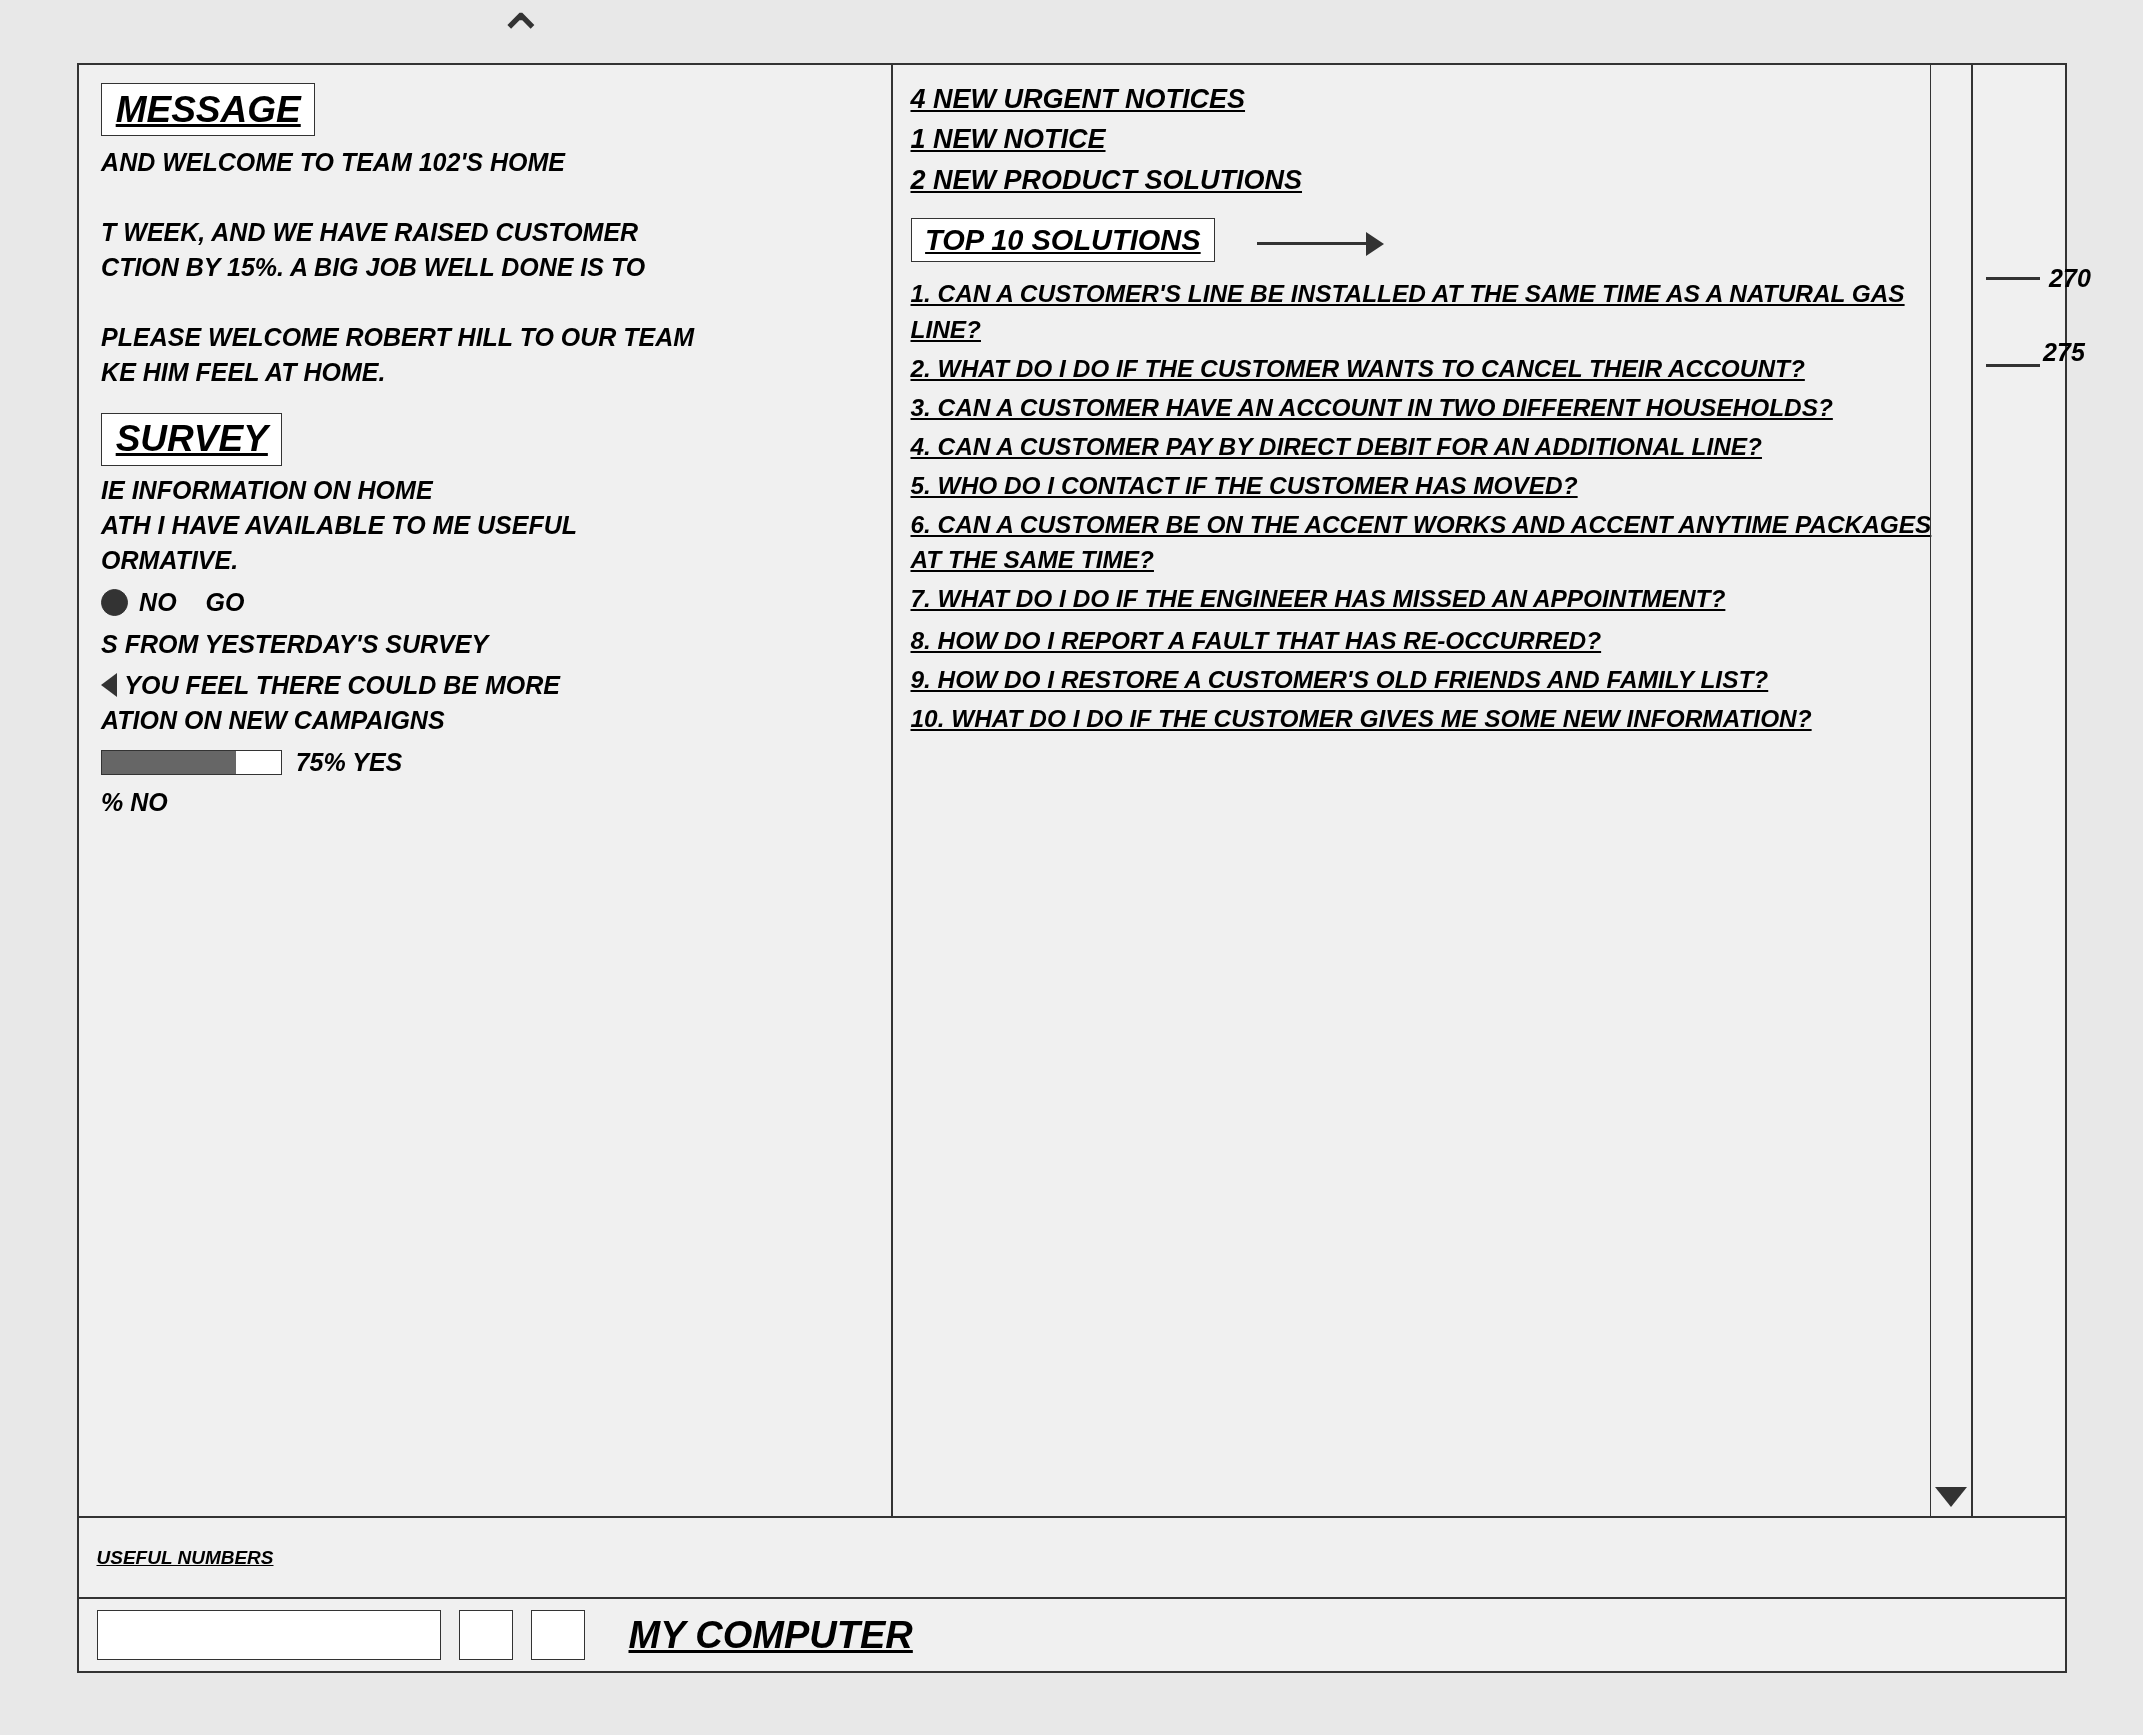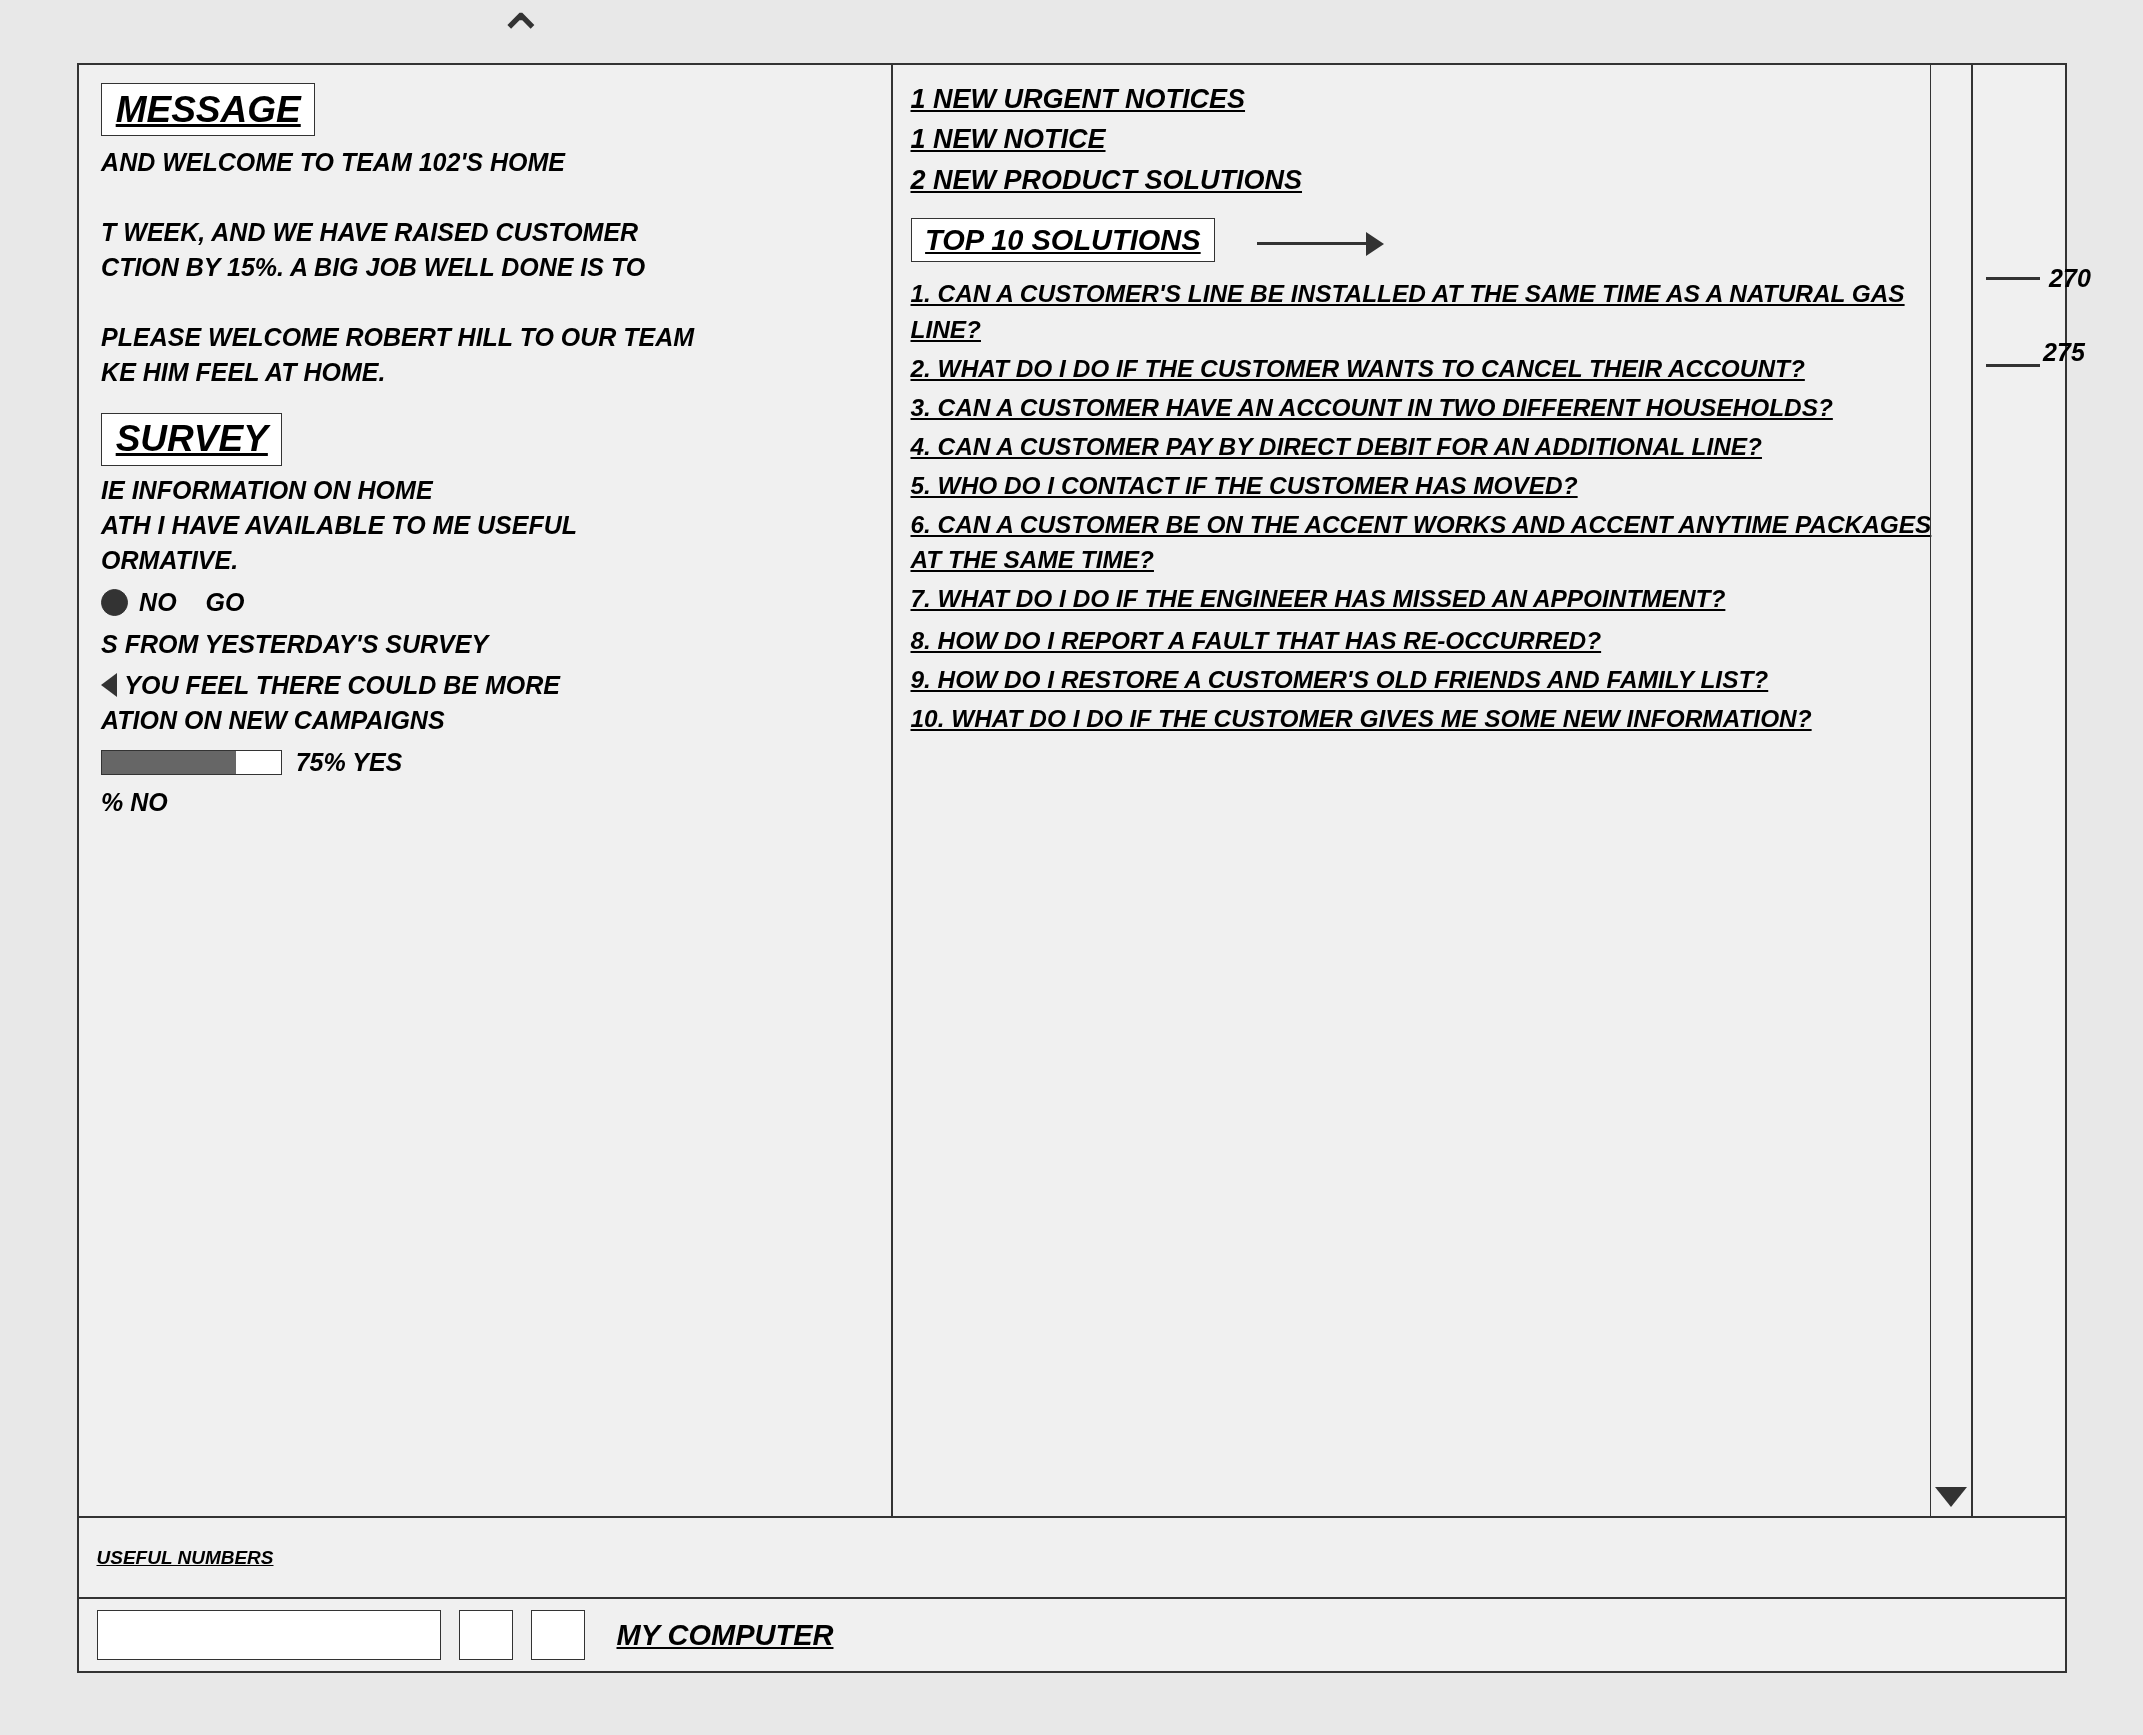--- a/index.html
+++ b/index.html
@@ -193,24 +193,24 @@
       background: white;
     }
     .footer-small-input {
       width: 54px;
       height: 50px;
       border: 1.8px solid #333;
       background: white;
     }
     .footer-computer-label {
       font-style: italic;
-      font-size: 29px;
-      font-weight: bold;
-      text-decoration: underline;
-      margin-left: 14px;
+      font-size: 38px;
+      font-weight: bold;
+      text-decoration: underline;
+      margin-left: 26px;
     }
     .chevron-up {
       font-size: 63px;
       color: #333;
       font-weight: normal;
       line-height: 1;
     }
   </style>
 </head>
 <body>
@@ -270,21 +270,21 @@
           <span>% NO</span>
         </div>
       </div>
 
     </div>
 
     <div class="right-panel">
       <div class="right-panel-content">
 
         <div class="notices-text">
-          <div>1 NEW URGENT NOTICES</div>
+          <div>4 NEW URGENT NOTICES</div>
           <div>1 NEW NOTICE</div>
           <div>2 NEW PRODUCT SOLUTIONS</div>
         </div>
 
         <div style="margin-top:18px; position:relative;">
           <div style="display:flex; gap:24px;">
             <div class="top10-title">TOP 10 SOLUTIONS</div>
 
             <div style="display:flex; align-items:center; margin-left:18px;">
               <div style="width:109px; height:2.7px; background:#333;"></div>

